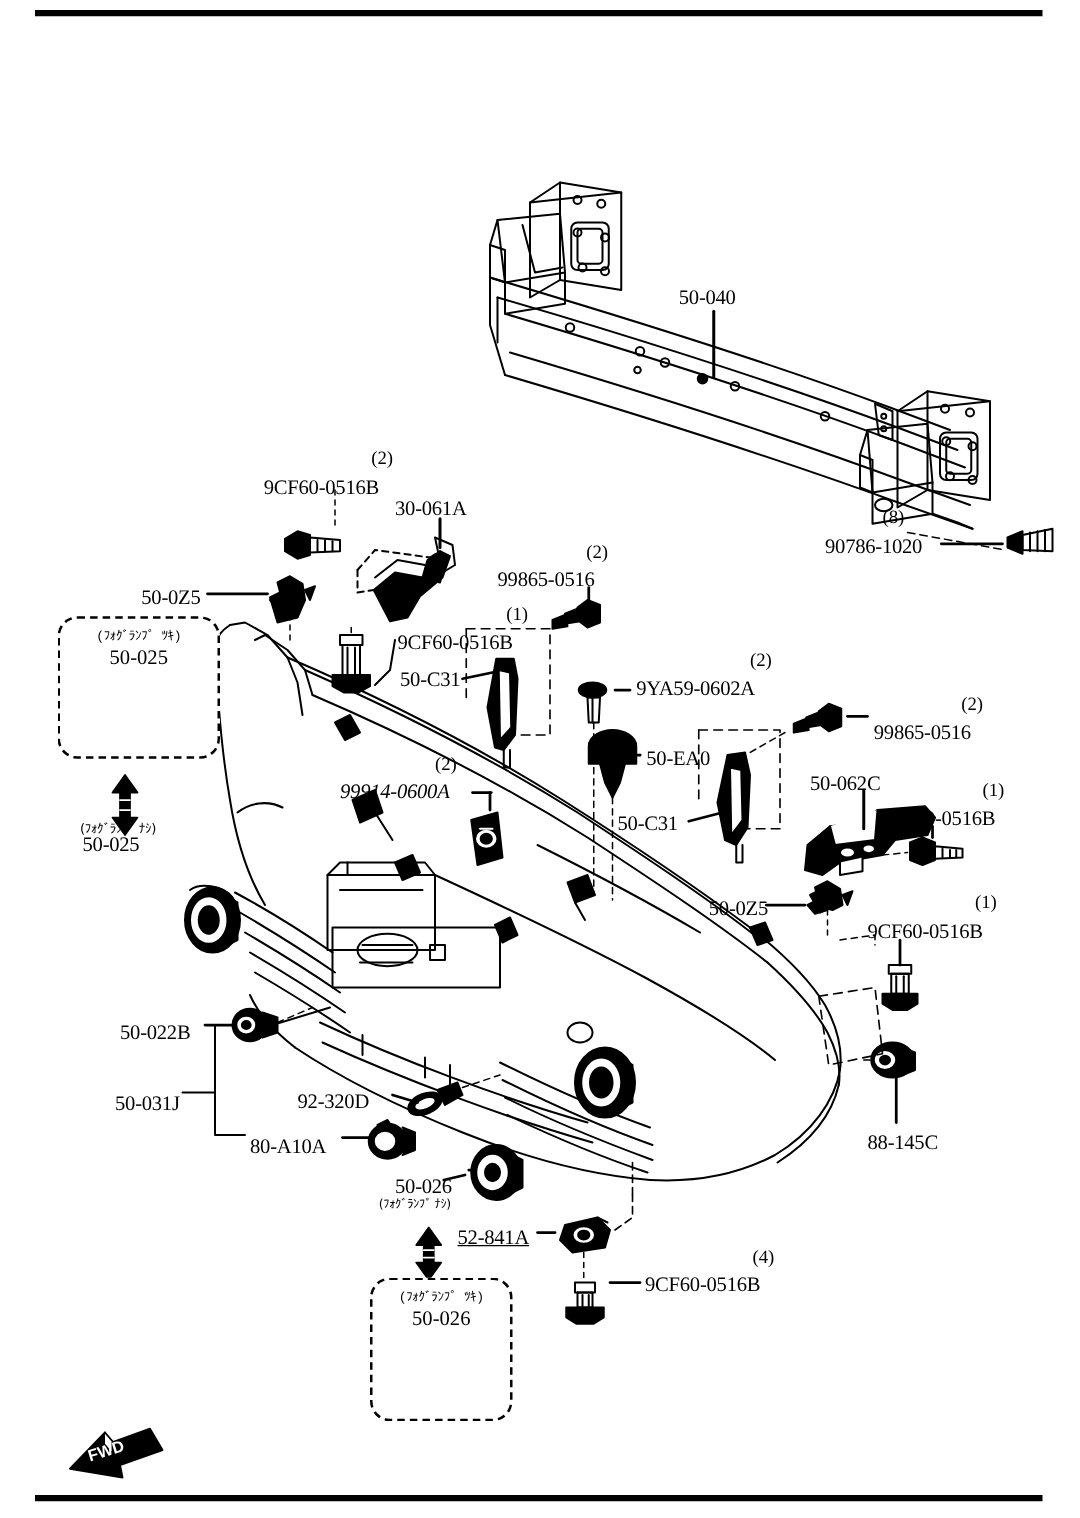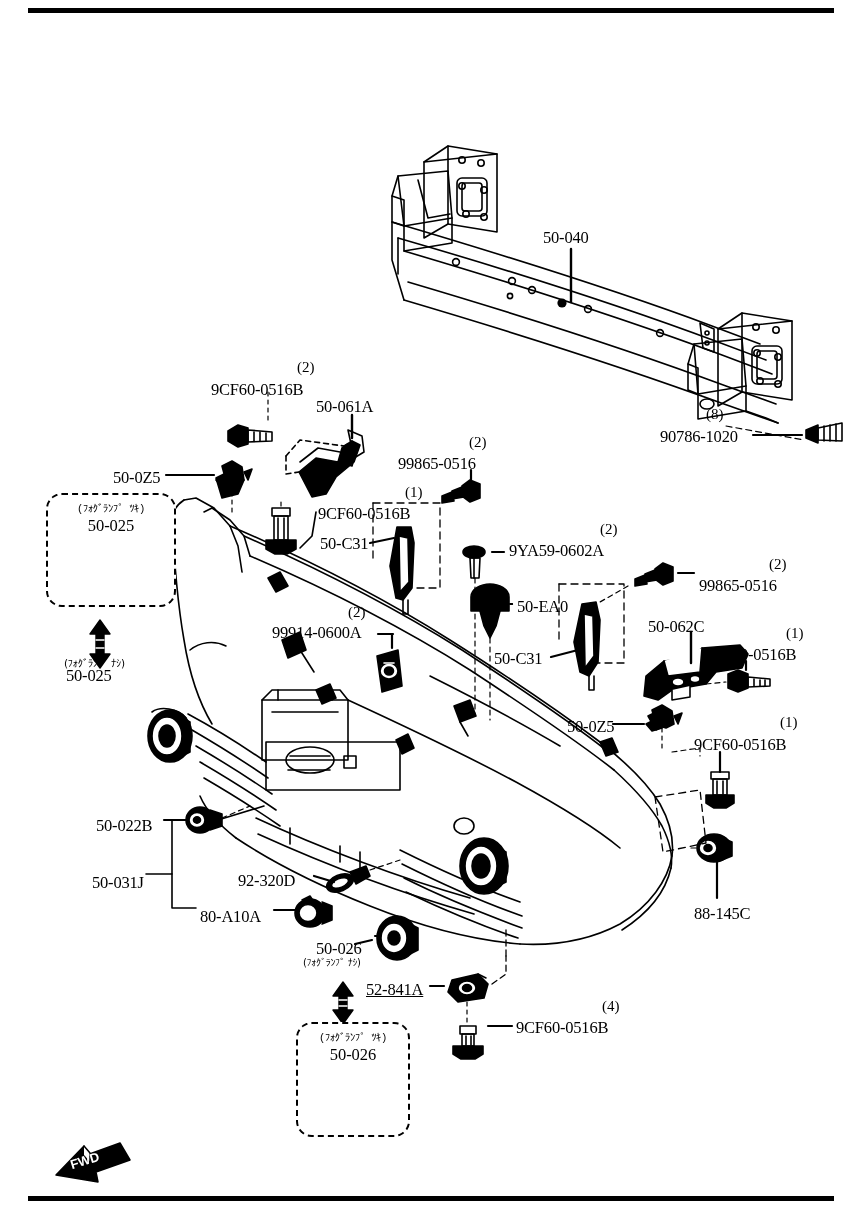--- a/index.html
+++ b/index.html
@@ -504,21 +504,21 @@
         <path d="M84,1146 L90,1153 L90,1163 L84,1156" fill="#fff"></path>
       </g>
     </g>
   </svg>
 
   <div class="lbl" style="left:543px; top:229px;">50-040</div>
 
   <div class="lbl" style="left:211px; top:381px;">9CF60-0516B</div>
   <div class="qty" style="left:297px; top:359px;">(2)</div>
 
-  <div class="lbl" style="left:316px; top:398px;">50-061A</div>
+  <div class="lbl" style="left:316px; top:398px;">30-061A</div>
 
   <div class="lbl" style="left:660px; top:428px;">90786-1020</div>
   <div class="qty" style="left:706px; top:406px;">(8)</div>
 
   <div class="lbl" style="left:398px; top:455px;">99865-0516</div>
   <div class="qty" style="left:469px; top:434px;">(2)</div>
 
   <div class="lbl" style="left:113px; top:469px;">50-0Z5</div>
 
   <div class="lbl" style="left:318px; top:505px;">9CF60-0516B</div>
@@ -532,21 +532,21 @@
   <div class="lbl" style="left:517px; top:598px;">50-EA0</div>
 
   <div class="lbl" style="left:699px; top:577px;">99865-0516</div>
   <div class="qty" style="left:769px; top:556px;">(2)</div>
 
   <div class="lbl" style="left:648px; top:618px;">50-062C</div>
 
   <div class="lbl" style="left:704px; top:646px;">9CF60-0516B</div>
   <div class="qty" style="left:786px; top:625px;">(1)</div>
 
-  <div class="lbl" style="left:272px; top:624px;">99914-0600A</div>
+  <div class="lbl" style="left:272px; top:624px;font-style:italic;">99914-0600A</div>
   <div class="qty" style="left:348px; top:604px;">(2)</div>
 
   <div class="lbl" style="left:494px; top:650px;">50-C31</div>
 
   <div class="lbl" style="left:567px; top:718px;">50-0Z5</div>
 
   <div class="lbl" style="left:694px; top:736px;">9CF60-0516B</div>
   <div class="qty" style="left:780px; top:714px;">(1)</div>
 
   <div class="lbl" style="left:96px; top:817px;">50-022B</div>

